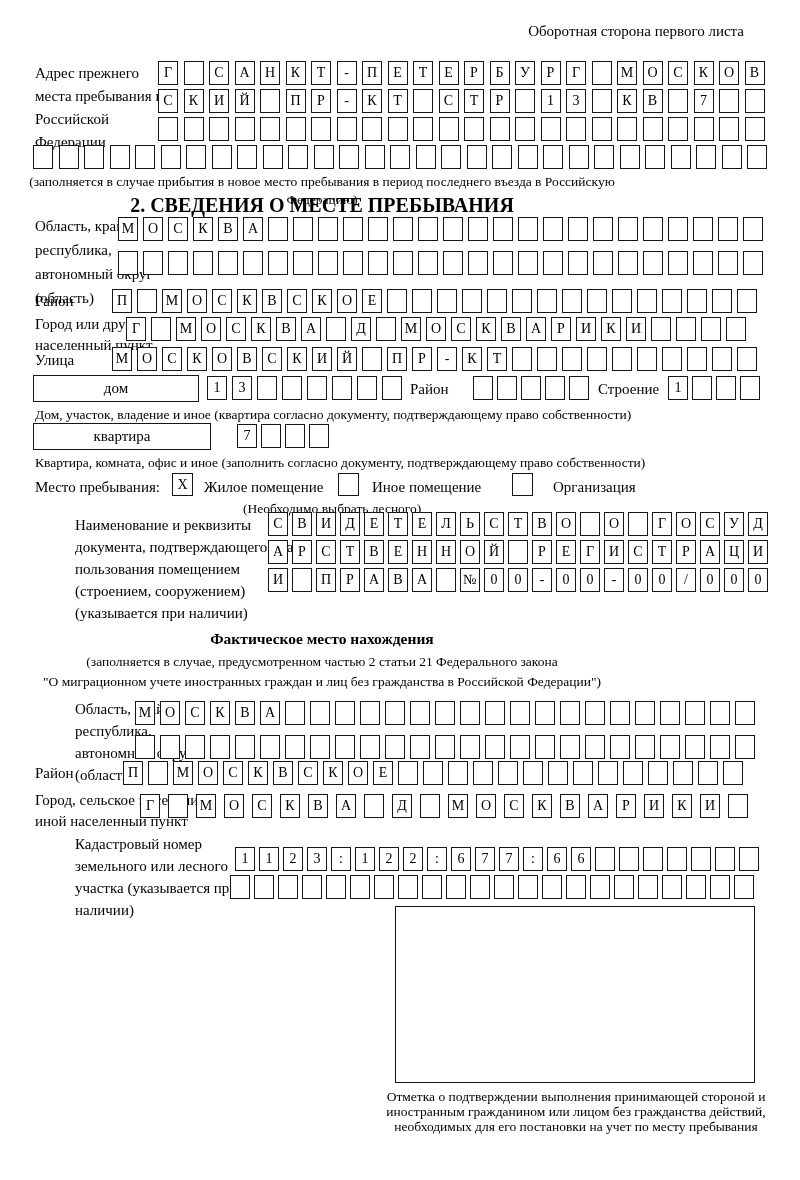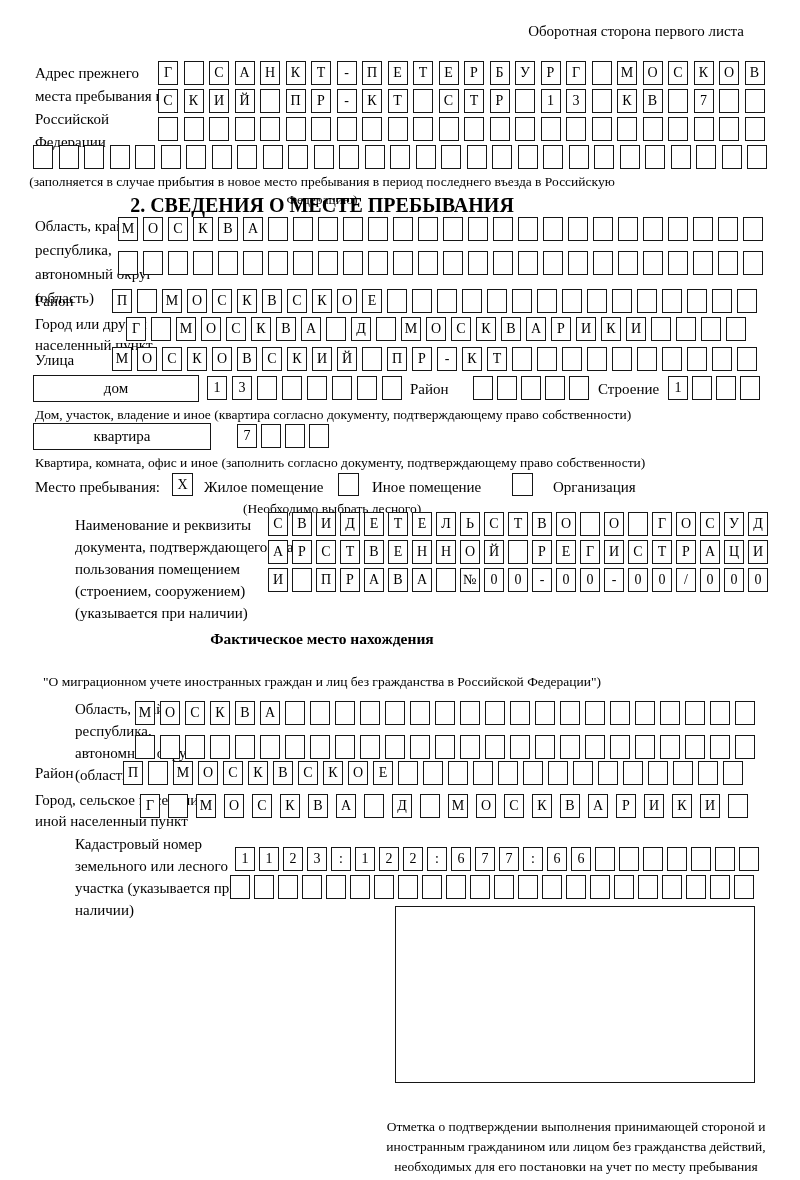--- a/index.html
+++ b/index.html
@@ -400,20 +400,21 @@
       <span class="cbox">-</span>
       <span class="cbox">0</span>
       <span class="cbox">0</span>
       <span class="cbox">/</span>
       <span class="cbox">0</span>
       <span class="cbox">0</span>
       <span class="cbox">0</span>
     </div>
 
   <div class="lbl bold center" style="top:627px;font-size:15.5px;">Фактическое место нахождения</div>
+  <div class="cap center" style="top:653px;">(заполняется в случае, предусмотренном частью 2 статьи 21 Федерального закона</div>
   <div class="cap center" style="top:673px;">"О миграционном учете иностранных граждан и лиц без гражданства в Российской Федерации")</div>
 
   <div class="lbl lh22" style="left:35px;top:698px;width:145px;">Область, край, республика, автономный округ (область)</div>
   <div class="boxrow g5" style="left:135px;top:701px;">
       <span class="cbox">М</span>
       <span class="cbox">О</span>
       <span class="cbox">С</span>
       <span class="cbox">К</span>
       <span class="cbox">В</span>
       <span class="cbox">А</span>
@@ -564,15 +565,15 @@
       <span class="cbox"></span>
       <span class="cbox"></span>
       <span class="cbox"></span>
       <span class="cbox"></span>
       <span class="cbox"></span>
       <span class="cbox"></span>
       <span class="cbox"></span>
     </div>
 
   <div class="stampbox"></div>
-  <div class="cap" style="left:381px;top:1089px;width:390px;text-align:center;line-height:20px;margin-top:28px;">Отметка о подтверждении выполнения принимающей стороной и иностранным гражданином или лицом без гражданства действий, необходимых для его постановки на учет по месту пребывания</div>
+  <div class="cap" style="left:381px;top:1089px;width:390px;text-align:center;line-height:15px;">Отметка о подтверждении выполнения принимающей стороной и иностранным гражданином или лицом без гражданства действий, необходимых для его постановки на учет по месту пребывания</div>
 
 </div>
 
 </body></html>

